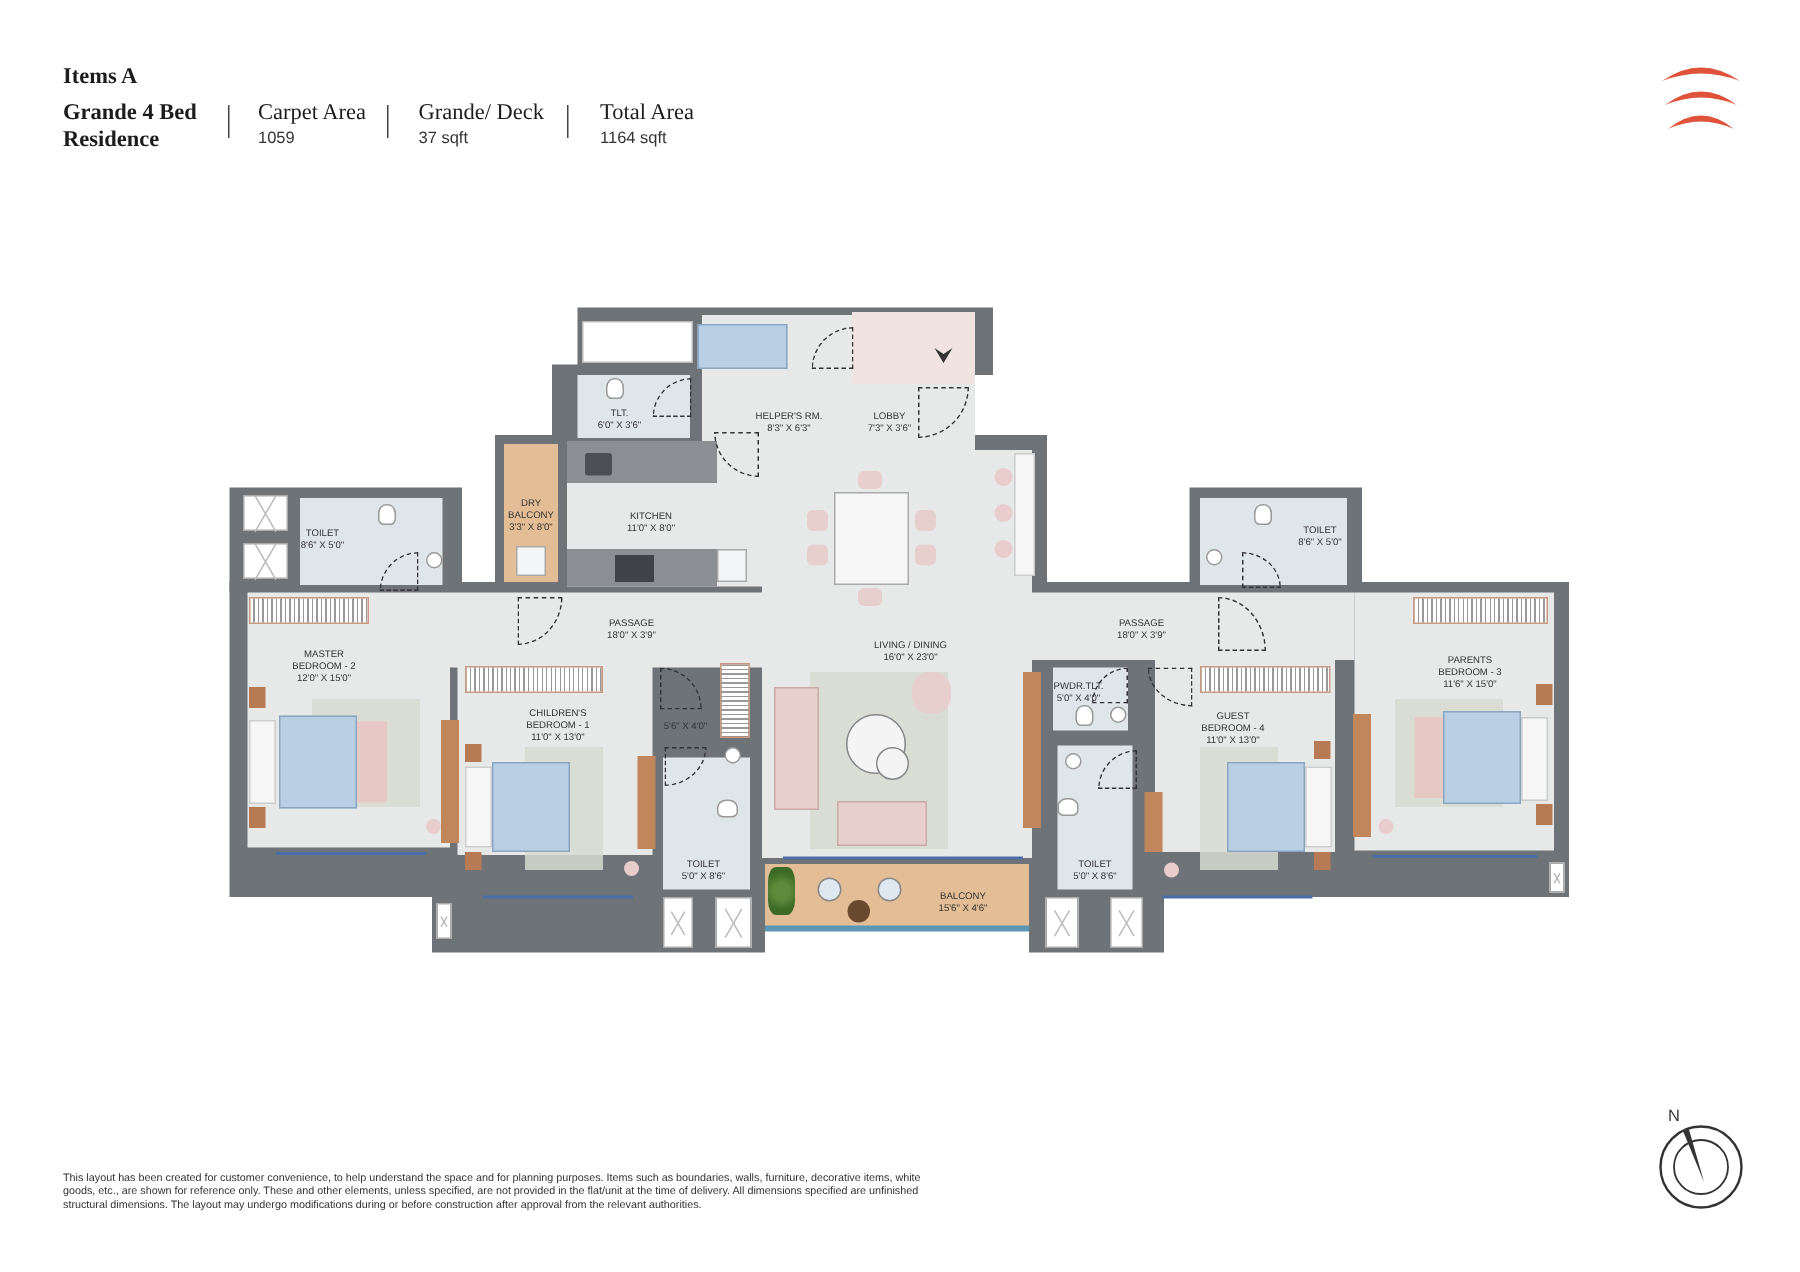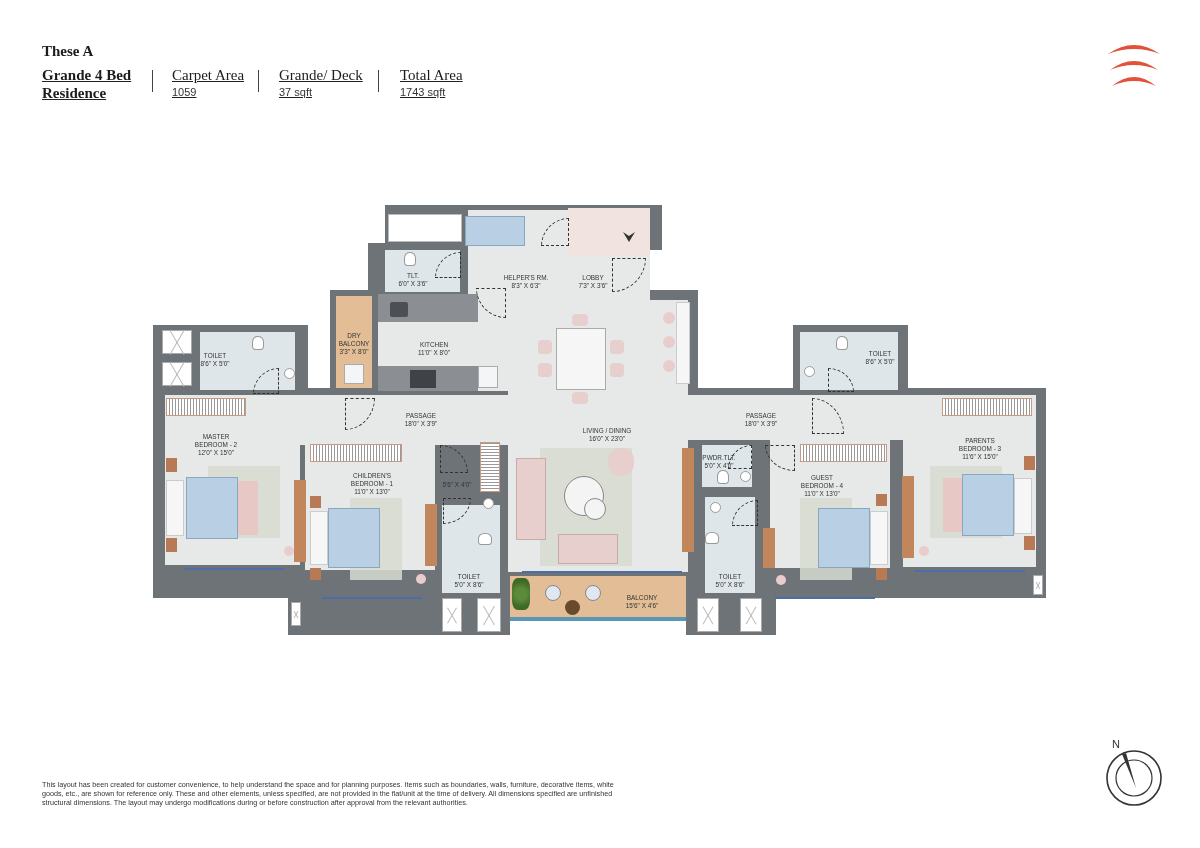--- a/index.html
+++ b/index.html
@@ -1,21 +1,21 @@
 <!DOCTYPE html>
 <html><head>
 <meta charset="utf-8">
 <style>
   * { box-sizing: border-box; margin: 0; padding: 0; }
   html, body { width: 1200px; height: 848px; background: #ffffff; overflow: hidden; }
   body { position: relative; font-family: "Liberation Sans", sans-serif; color: #222; }
 
   
   .hdr-wing { position: absolute; left: 42px; top: 43px; font-family: "Liberation Serif", serif; font-weight: bold; font-size: 15px; color: #1c1c1c; }
-  .hdr-block { position: absolute; top: 66px; text-decoration: underline; }
+  .hdr-block { position: absolute; top: 66px; }
   .hdr-title { font-family: "Liberation Serif", serif; font-weight: bold; font-size: 15px; line-height: 18px; color: #1c1c1c; }
   .hdr-label { font-family: "Liberation Serif", serif; font-size: 15px; line-height: 18px; color: #1c1c1c; }
   .hdr-value { font-size: 11px; color: #333; margin-top: 2px; }
   .hdr-sep { position: absolute; top: 70px; width: 1px; height: 22px; background: #444; }
 
   .logo { position: absolute; left: 1106px; top: 40px; width: 56px; height: 56px; }
   .compass { position: absolute; left: 1100px; top: 738px; width: 66px; height: 72px; }
 
   .disclaimer { position: absolute; left: 42px; top: 780px; width: 580px; font-size: 7.2px; line-height: 9px; color: #333; }
 
@@ -48,21 +48,21 @@
   .round { position: absolute; border-radius: 50%; background: #f4f4f4; border: 1px solid #888; }
   .chair { position: absolute; background: #e6cfcd; border-radius: 4px; }
   .wc { position: absolute; background: #fff; border: 1px solid #999; border-radius: 45% 45% 30% 30%; }
   .basin { position: absolute; background: #fff; border: 1px solid #999; border-radius: 50%; }
   .tv { position: absolute; background: #c2865d; }
   .plant { position: absolute; background: radial-gradient(circle, #5e8a3b 30%, #3d6a24 70%); border-radius: 30%; }
 </style>
 </head>
 <body>
 
-<div class="hdr-wing">These A</div>
+<div class="hdr-wing">Items A</div>
 
 <div class="hdr-block" style="left:42px;">
   <div class="hdr-title">Grande 4 Bed</div>
   <div class="hdr-title">Residence</div>
 </div>
 <div class="hdr-sep" style="left:152px;"></div>
 
 <div class="hdr-block" style="left:172px;">
   <div class="hdr-label">Carpet Area</div>
   <div class="hdr-value">1059</div>
@@ -70,21 +70,21 @@
 <div class="hdr-sep" style="left:258px;"></div>
 
 <div class="hdr-block" style="left:279px;">
   <div class="hdr-label">Grande/ Deck</div>
   <div class="hdr-value">37 sqft</div>
 </div>
 <div class="hdr-sep" style="left:378px;"></div>
 
 <div class="hdr-block" style="left:400px;">
   <div class="hdr-label">Total Area</div>
-  <div class="hdr-value">1743 sqft</div>
+  <div class="hdr-value">1164 sqft</div>
 </div>
 
 <svg class="logo" viewBox="0 0 56 56">
   <path d="M2 14 Q28 -4 54 14 Q28 4 2 14 Z" fill="#e0533a"></path>
   <path d="M4 30 Q28 12 52 30 Q28 20 4 30 Z" fill="#e0533a"></path>
   <path d="M6 46 Q28 28 50 46 Q28 36 6 46 Z" fill="#e0533a"></path>
 </svg>
 
 <div class="plan">
 

